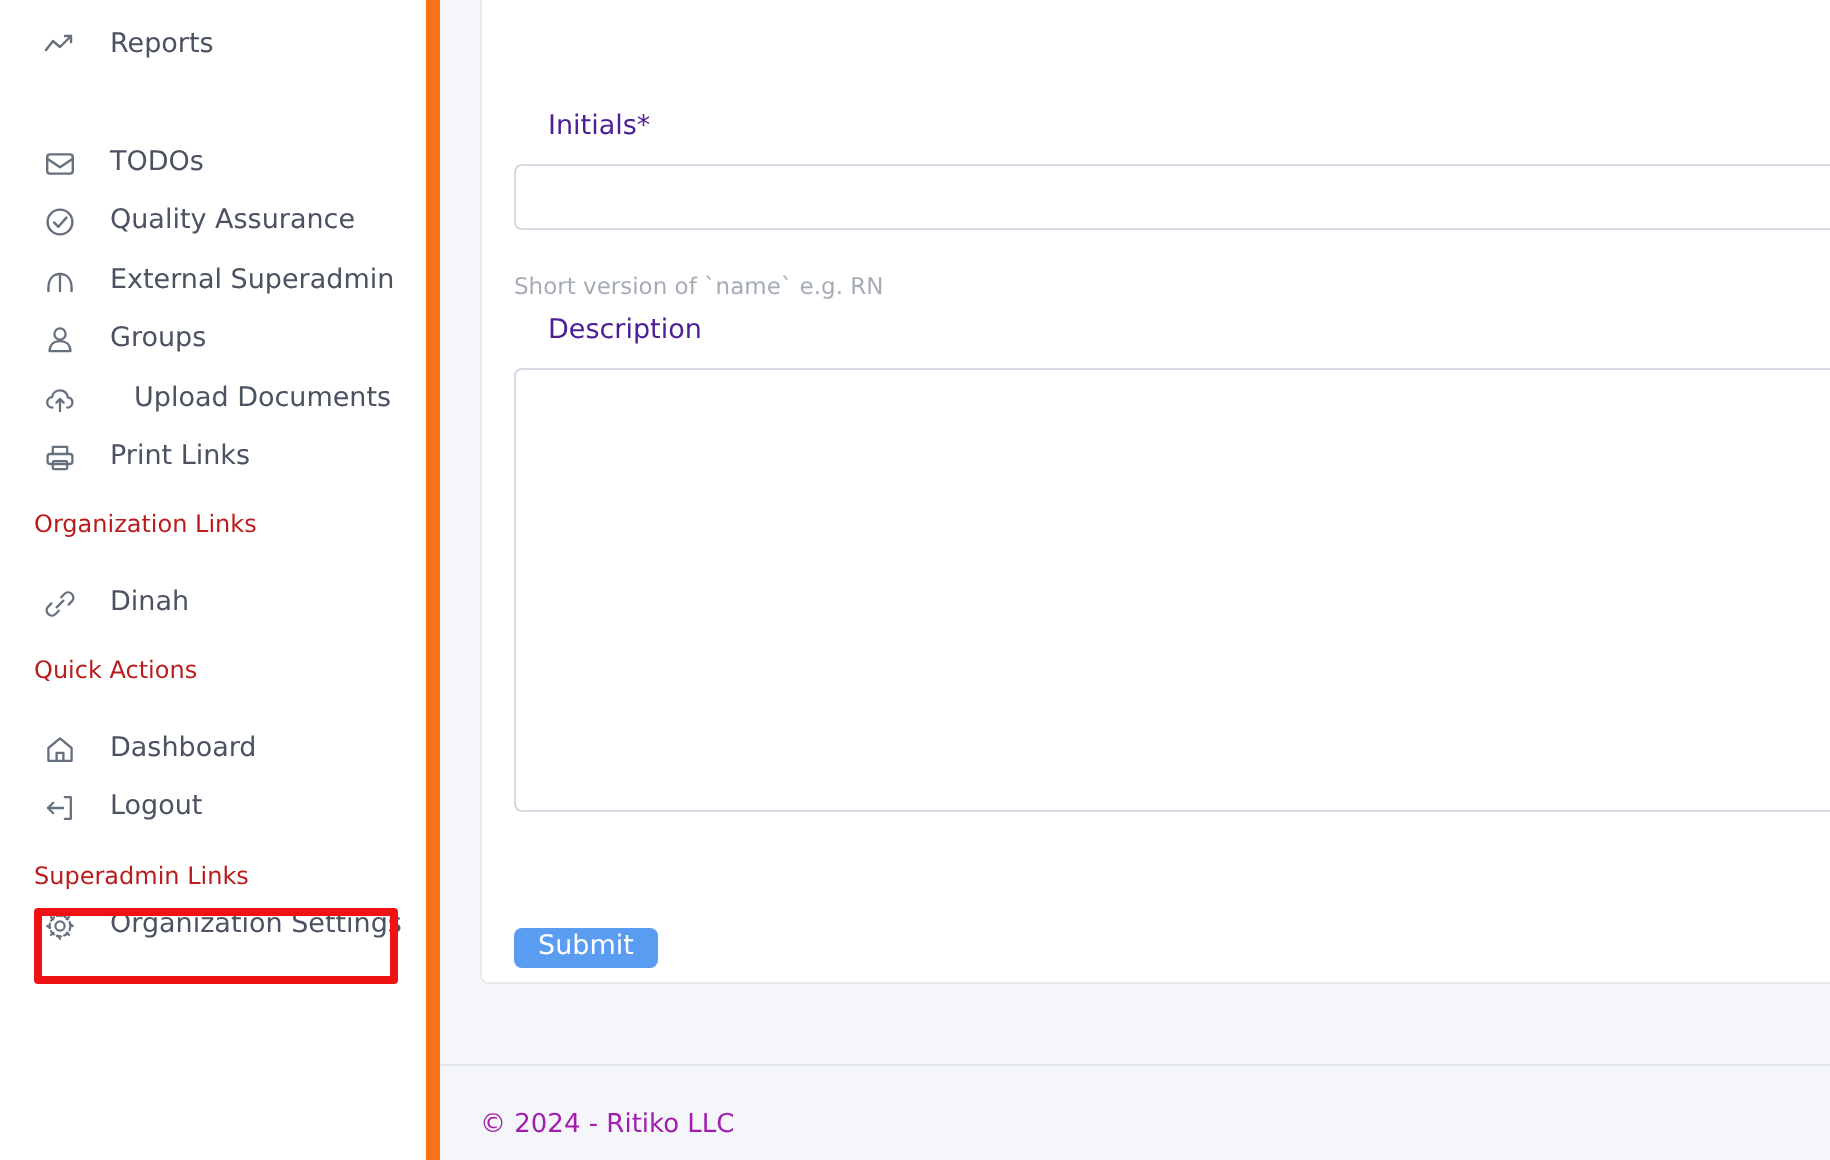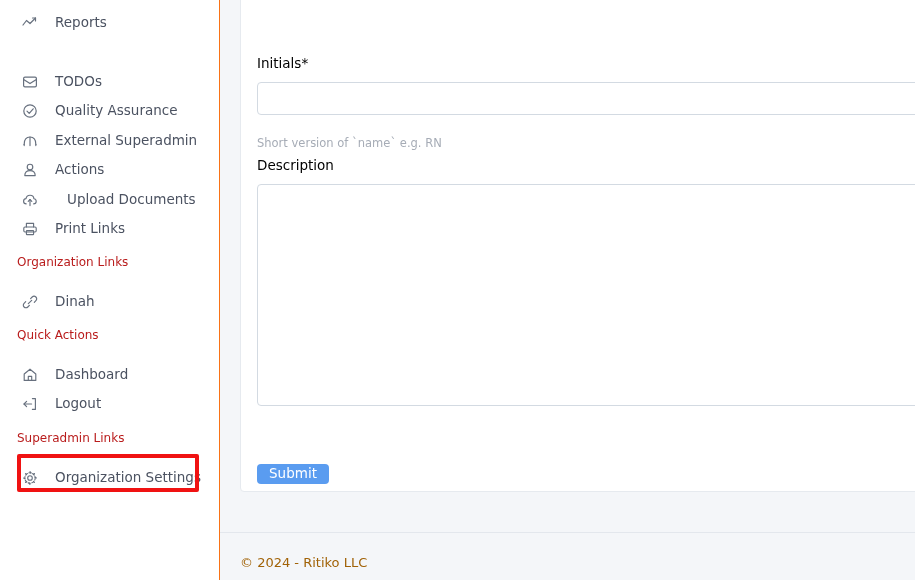--- a/index.html
+++ b/index.html
@@ -17,21 +17,21 @@
     width: 915px;
     height: 580px;
     display: flex;
   }
 
   
   #sidebar {
     width: 220px;
     height: 580px;
     background: #ffffff;
-    border-right: 1px solid #f97316;
+    border-right: 7px solid #f97316;
     flex: 0 0 220px;
     position: relative;
     overflow: hidden;
   }
 
   .nav-item {
     display: flex;
     align-items: center;
     height: 29px;
     padding-left: 22px;
@@ -100,23 +100,24 @@
   #card-inner {
     position: absolute;
     left: 16px;
     right: 16px;
     top: 0;
     bottom: 0;
   }
 
   .fld-label {
     font-size: 13.5px;
-    color: #000000;
-    line-height: 1;
-    position: absolute;
+    color: #4c1d95;
+    line-height: 1;
+    position: absolute;
+    margin-left: 17px;
   }
 
   .fld-hint {
     font-size: 11.5px;
     color: #a6acb6;
     line-height: 1;
     position: absolute;
   }
 
   .txt-input {
@@ -173,21 +174,21 @@
     height: 48px;
     background: #f4f6f9;
     border-top: 1px solid #e3e7ed;
   }
 
   #footer .copy {
     position: absolute;
     left: 20px;
     top: 23px;
     font-size: 13px;
-    color: #a16207;
+    color: #a21caf;
     line-height: 1;
     white-space: nowrap;
   }
 </style>
 </head>
 <body>
 
 <div id="app">
 
   <nav id="sidebar">
@@ -235,21 +236,21 @@
       <span class="lbl">External Superadmin</span>
     </a>
 
     <a class="nav-item" style="top:155px;position:absolute;">
       <span class="ico">
         <svg width="16" height="16" viewBox="0 0 16 16" fill="none" stroke="#67707e" stroke-width="1.15" stroke-linecap="round" stroke-linejoin="round">
           <circle cx="8" cy="5" r="2.8"></circle>
           <path d="M2.8 13.6 C2.8 10.3 5.1 8.6 8 8.6 C10.9 8.6 13.2 10.3 13.2 13.6 Z"></path>
         </svg>
       </span>
-      <span class="lbl">Actions</span>
+      <span class="lbl">Groups</span>
     </a>
 
     <a class="nav-item" style="top:185px;position:absolute;gap:12px;">
       <span class="ico">
         <svg width="16" height="16" viewBox="0 0 16 16" fill="none" stroke="#67707e" stroke-width="1.15" stroke-linecap="round" stroke-linejoin="round">
           <path d="M4.2 11.8 C2.6 11.8 1.6 10.6 1.6 9.2 C1.6 7.8 2.7 6.7 4 6.6 C4.3 4.6 5.9 3.2 8 3.2 C10.1 3.2 11.8 4.7 11.9 6.7 C13.2 6.9 14.2 7.9 14.2 9.2 C14.2 10.6 13.2 11.8 11.6 11.8"></path>
           <line x1="8" y1="13.6" x2="8" y2="7.6"></line>
           <polyline points="6.2,9.3 8,7.5 9.8,9.3"></polyline>
         </svg>
       </span>
@@ -298,21 +299,21 @@
           <path d="M10.4 2.6 L13.4 2.6 L13.4 13.4 L10.4 13.4"></path>
           <line x1="2" y1="8" x2="9.6" y2="8"></line>
           <polyline points="4.6,5.4 2,8 4.6,10.6"></polyline>
         </svg>
       </span>
       <span class="lbl">Logout</span>
     </a>
 
     <div class="section-head" style="top:432px;position:absolute;">Superadmin Links</div>
 
-    <a class="nav-item" style="top:463px;position:absolute;">
+    <a class="nav-item" style="top:448px;position:absolute;">
       <span class="ico">
         <svg width="16" height="16" viewBox="0 0 16 16" fill="none" stroke="#67707e" stroke-width="1.1" stroke-linecap="round" stroke-linejoin="round">
           <circle cx="8" cy="8" r="2.3"></circle>
           <path d="M8 1.6 L8.9 3.1 M8 14.4 L7.1 12.9 M14.4 8 L12.9 7.1 M1.6 8 L3.1 8.9
                    M12.5 3.5 L11.3 4.6 M3.5 12.5 L4.7 11.4 M12.5 12.5 L11.4 11.3 M3.5 3.5 L4.6 4.7"></path>
           <circle cx="8" cy="8" r="5.2" stroke-dasharray="2.2 1.6"></circle>
         </svg>
       </span>
       <span class="lbl">Organization Settings</span>
     </a>

